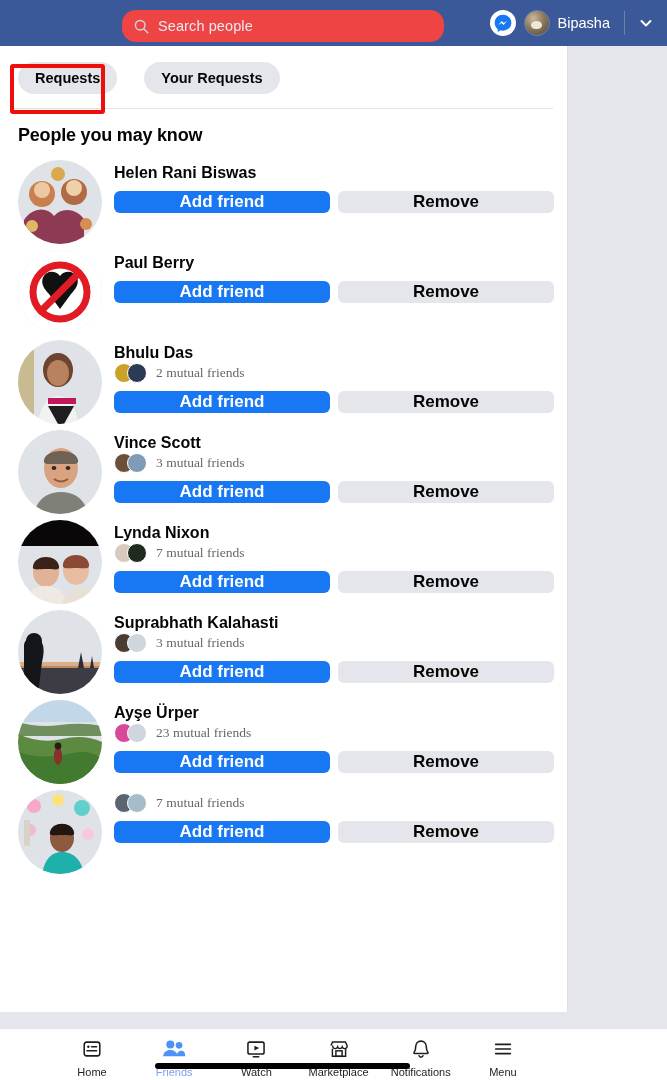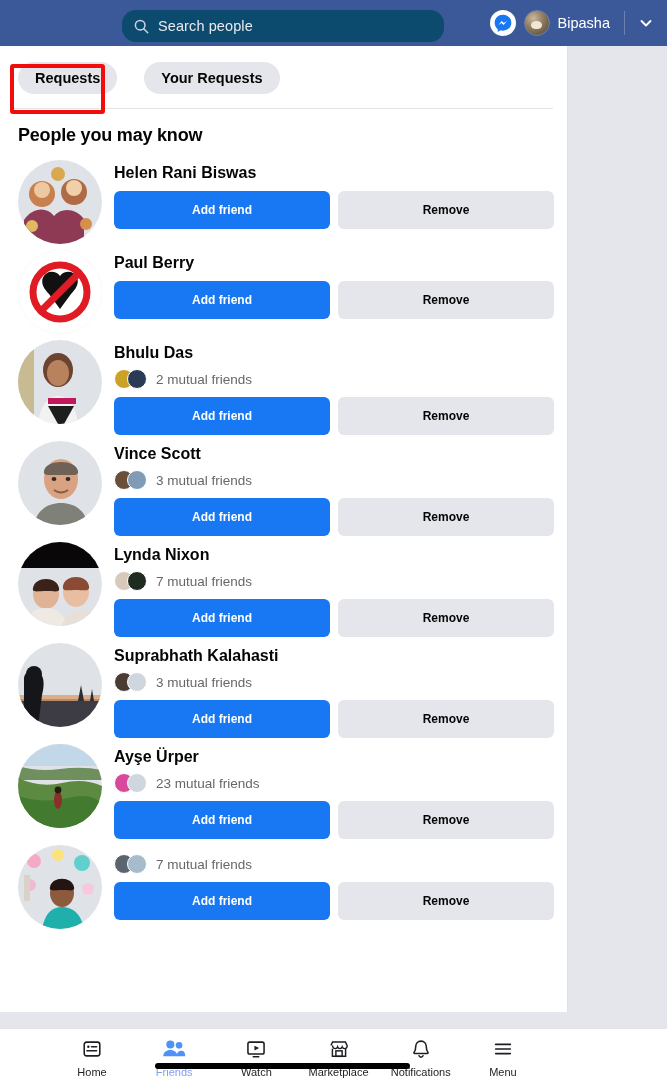--- a/index.html
+++ b/index.html
@@ -13,21 +13,21 @@
 
   
   .topbar {
     position: absolute; top: 0; left: 0; width: 667px; height: 46px;
     background: #3b5998;
     display: flex; align-items: center;
   }
   .search-pill {
     position: absolute; left: 122px; top: 10px;
     width: 322px; height: 27px;
-    background: #0c4a6e; border-radius: 14px;
+    background: #ef4444; border-radius: 14px;
     display: flex; align-items: center; padding: 16px 12px;
   }
   .search-ico { width: 15px; height: 15px; flex: 0 0 auto; margin-right: 9px; }
   .search-ico svg { display:block; }
   .search-placeholder {
     color: #e8eaf0; font-size: 14.5px; letter-spacing: .1px;
   }
   .hdr-right {
     position: absolute; right: 10px; top: 0; height: 46px;
     display: flex; align-items: center; gap: 8px;
@@ -84,32 +84,32 @@
   
   .rows { padding: 0 0 6px 0; }
   .row { display: flex; padding: 0 16px 0 18px; margin-bottom: 2px; }
   .ava-wrap { flex: 0 0 auto; width: 88px; padding-top: 4px; }
   .ava {
     width: 84px; height: 84px; border-radius: 50%;
     overflow: hidden; position: relative; background: #dfe3e8;
   }
   .rinfo { flex: 1 1 auto; padding-left: 8px; padding-top: 7px; }
   .rname { font-size: 16px; font-weight: 700; color: #050505; line-height: 20px; }
-  .mutual { display: flex; align-items: center; margin-top: 6px; height: 20px; }
+  .mutual { display: flex; align-items: center; height: 20px; font-family: Liberation Serif, serif; }
   .m-stack { position: relative; width: 36px; height: 20px; flex:0 0 auto; }
   .m-av {
     position: absolute; top: 0; width: 20px; height: 20px;
     border-radius: 50%; border: 1.5px solid #fff; overflow: hidden;
   }
   .m-av.a { left: 0; } .m-av.b { left: 13px; }
   .mutual-text { font-size: 13.5px; color: #65676b; margin-left: 6px; }
   .btns { display: flex; gap: 8px; margin-top: 8px; }
   .btn {
-    height: 38px; border: none; border-radius: 6px;
-    font-size: 12px; font-weight: 700;
+    height: 22px; border: none; border-radius: 6px;
+    font-size: 17px; font-weight: 700;
     font-family: "Liberation Sans", sans-serif;
     cursor: pointer; display:flex; align-items:center; justify-content:center;
   }
   .btn-add { width: 216px; background: #1877f2; color: #fff; }
   .btn-rem { width: 216px; background: #e4e6eb; color: #050505; }
 
   
   .botnav {
     position: absolute; left: 0; bottom: 0; width: 667px; height: 52px;
     background: #ffffff; border-top: 1px solid #e3e5e8;

